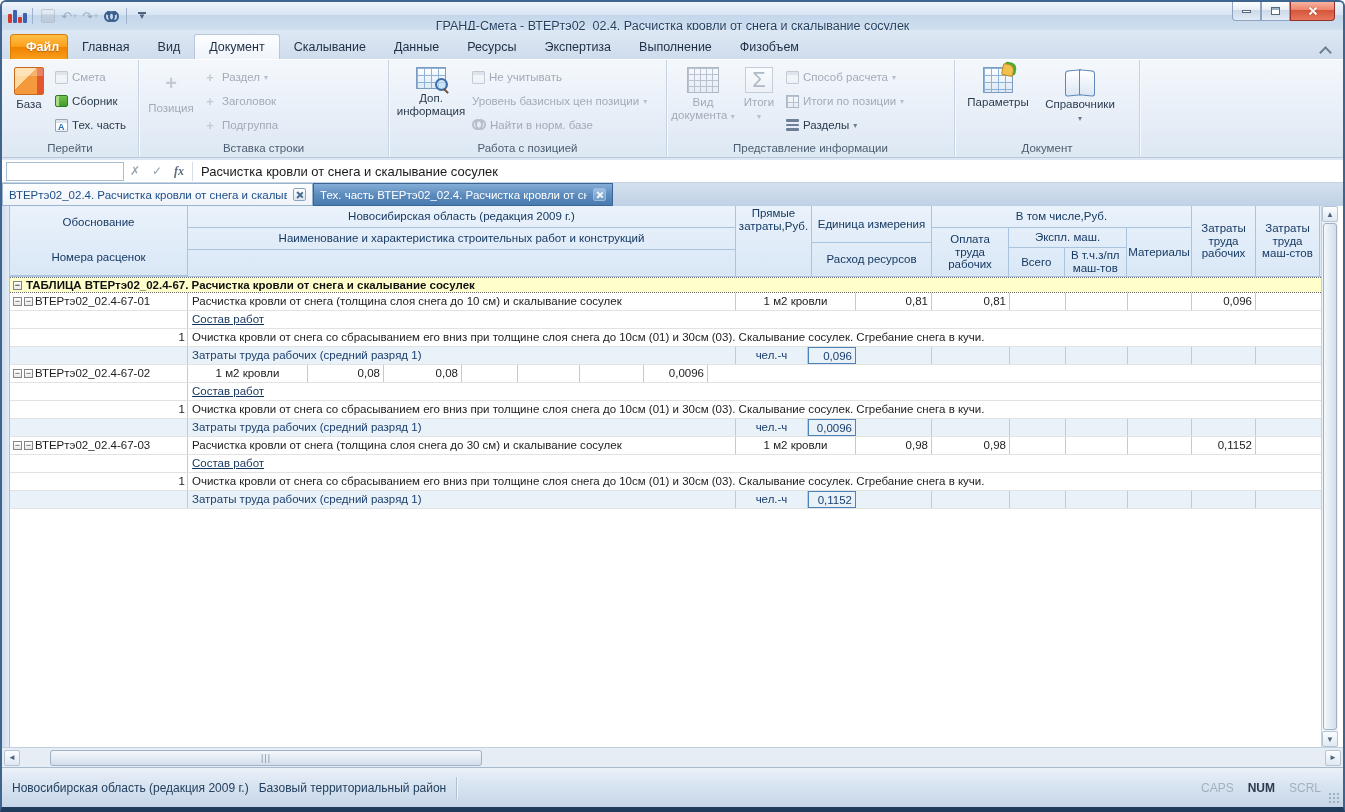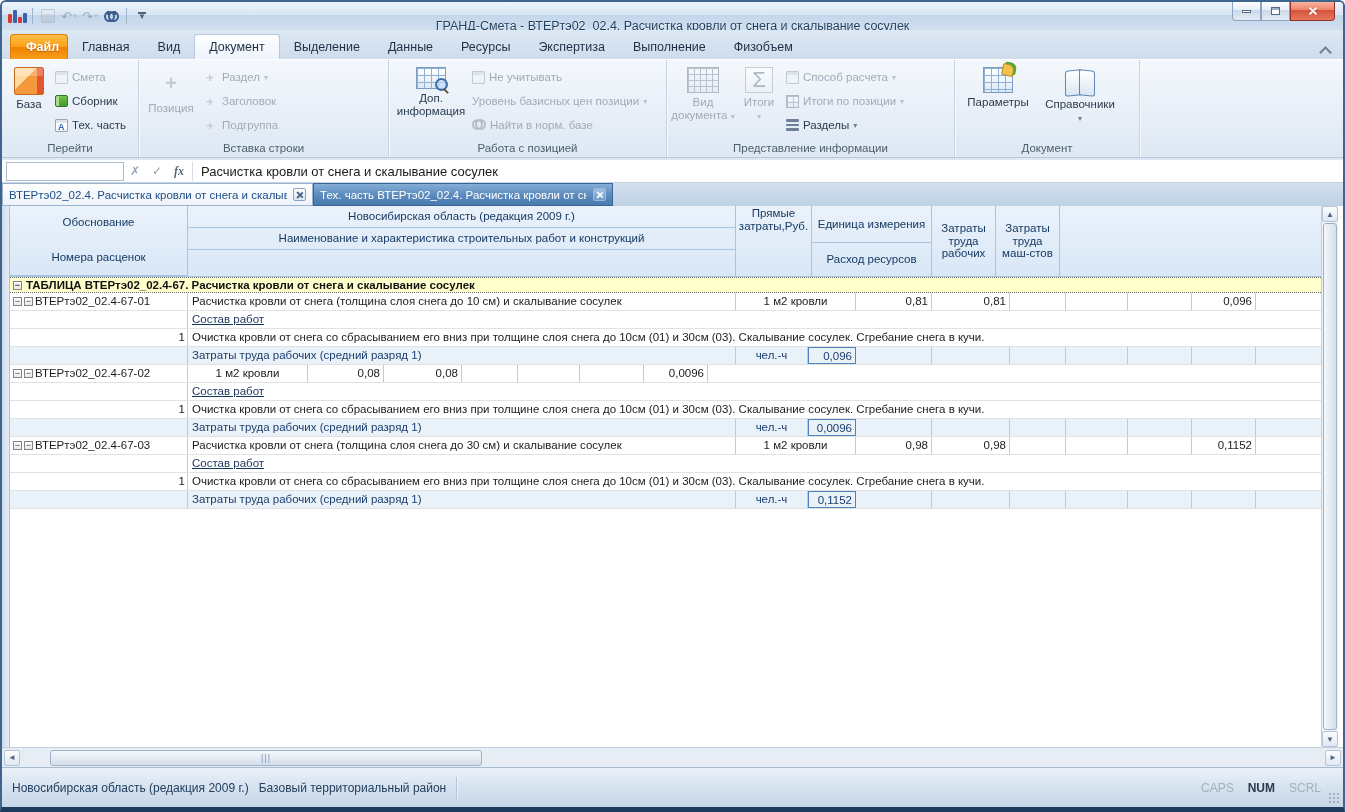--- a/index.html
+++ b/index.html
@@ -203,21 +203,21 @@
           <span class="xmark"></span>
         </div>
     </div>
   </div>
 
   <div class="tabstrip">
     <div class="file-tab">Файл</div>
     <div class="rtab">Главная</div>
     <div class="rtab">Вид</div>
     <div class="rtab active">Документ</div>
-    <div class="rtab">Выделение</div>
+    <div class="rtab">Скалывание</div>
     <div class="rtab">Данные</div>
     <div class="rtab">Ресурсы</div>
     <div class="rtab">Экспертиза</div>
     <div class="rtab">Выполнение</div>
     <div class="rtab">Физобъем</div>
     <div class="collapse-chevron"></div>
   </div>
 
   <div class="ribbon">
 
@@ -381,20 +381,38 @@
           <div class="hcell hb" style="height:22px">Новосибирская область (редакция 2009 г.)</div>
           <div class="hcell hb" style="height:22px">Наименование и характеристика строительных работ и конструкций</div>
           <div class="hcell" style="flex:1"></div>
         </div>
         <div class="hcol w-c3">
           <div class="hcell" style="align-items:flex-start">Прямые затраты,Руб.</div>
         </div>
         <div class="hcol w-c2">
           <div class="hcell hb" style="height:37px">Единица измерения</div>
           <div class="hcell" style="flex:1">Расход ресурсов</div>
+        </div>
+        <div class="hcol" style="width:260px">
+          <div class="hcell hb" style="height:22px">В том числе,Руб.</div>
+          <div style="display:flex;flex:1">
+            <div class="hcol w-c4" style="border-right:1px solid #a9c4de">
+              <div class="hcell" style="flex:1">Оплата труда рабочих</div>
+            </div>
+            <div class="hcol w-c56" style="border-right:1px solid #a9c4de">
+              <div class="hcell hb" style="height:20px">Экспл. маш.</div>
+              <div style="display:flex;flex:1">
+                <div class="hcell w-c5" style="border-right:1px solid #a9c4de">Всего</div>
+                <div class="hcell w-c6">В т.ч.з/пл маш-тов</div>
+              </div>
+            </div>
+            <div class="hcol w-c7" style="border-right:none">
+              <div class="hcell" style="flex:1">Материалы</div>
+            </div>
+          </div>
         </div>
         <div class="hcol w-c8">
           <div class="hcell" style="flex:1">Затраты труда рабочих</div>
         </div>
         <div class="hcol w-c9">
           <div class="hcell" style="flex:1">Затраты труда маш-стов</div>
         </div>
       </div>
 
       <div class="tbody">

